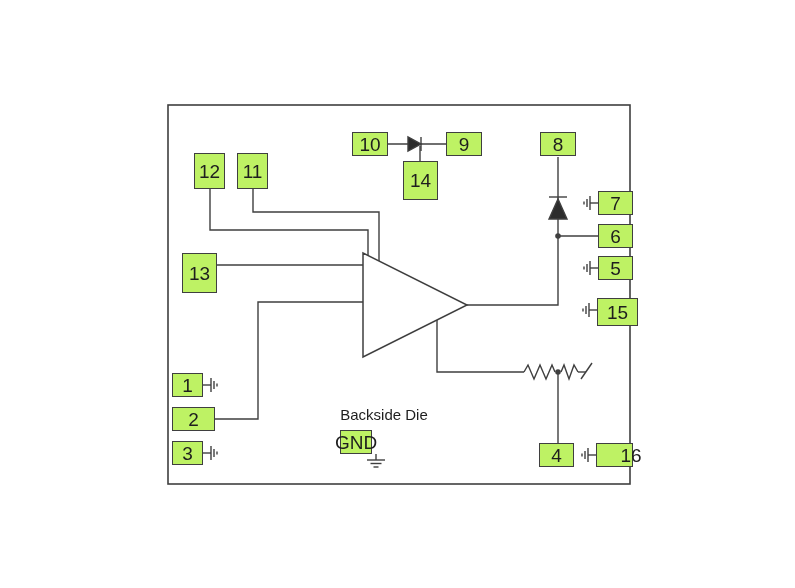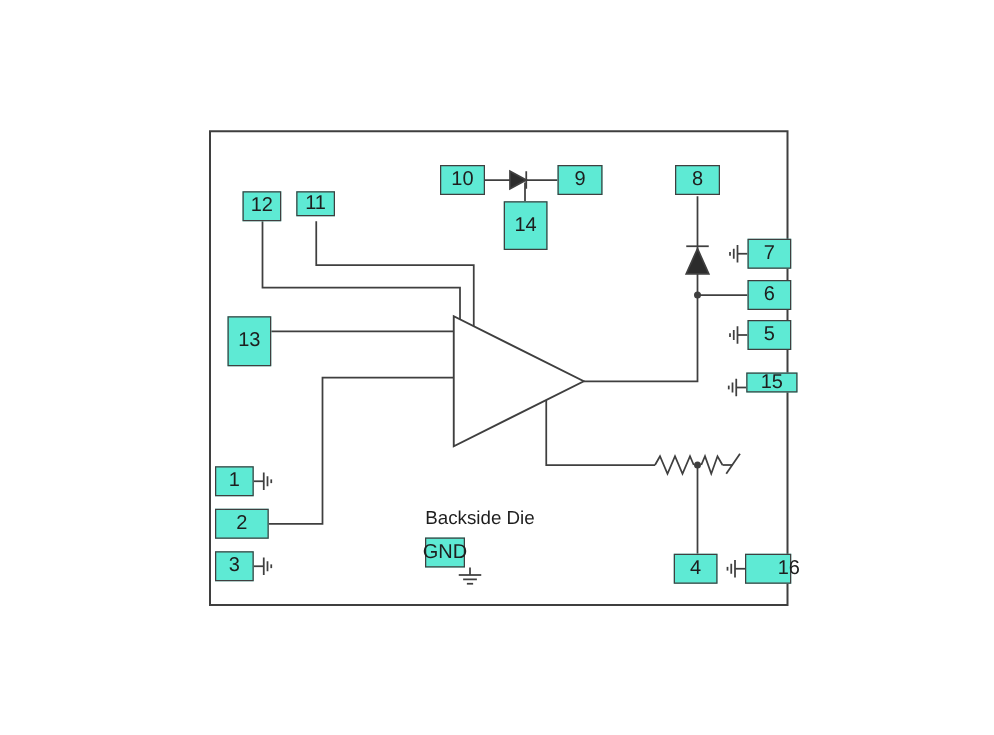--- a/index.html
+++ b/index.html
@@ -16,22 +16,22 @@
     position: absolute;
     left: 0; top: 0;
     width: 795px; height: 588px;
   }
   .pinbox {
     position: absolute;
     display: flex;
     align-items: center;
     justify-content: center;
     border: 1.5px solid #3f3f3f;
-    background: #5eead4;
-    font-size: 16px;
+    background: #bef264;
+    font-size: 19px;
     color: #1e1e1e;
     line-height: 1;
   }
   .die-label {
     position: absolute;
     font-size: 15px;
     color: #1e1e1e;
     text-align: center;
   }
 </style>
@@ -123,30 +123,30 @@
       <g>
         <line x1="203" y1="453" x2="211" y2="453"></line>
         <line x1="211" y1="446" x2="211" y2="460"></line>
         <line x1="214" y1="449" x2="214" y2="457"></line>
         <line x1="217" y1="451.5" x2="217" y2="454.5"></line>
       </g>
 
     </g>
   </svg>
 
-  <div class="pinbox" style="left:194px; top:153px; width:31px; height:24px;">12</div>
-  <div class="pinbox" style="left:237px; top:153px; width:31px; height:20px;">11</div>
+  <div class="pinbox" style="left:194px; top:153px; width:31px; height:36px;">12</div>
+  <div class="pinbox" style="left:237px; top:153px; width:31px; height:36px;">11</div>
   <div class="pinbox" style="left:352px; top:132px; width:36px; height:24px;">10</div>
   <div class="pinbox" style="left:446px; top:132px; width:36px; height:24px;">9</div>
   <div class="pinbox" style="left:403px; top:161px; width:35px; height:39px;">14</div>
   <div class="pinbox" style="left:540px; top:132px; width:36px; height:24px;">8</div>
   <div class="pinbox" style="left:598px; top:191px; width:35px; height:24px;">7</div>
   <div class="pinbox" style="left:598px; top:224px; width:35px; height:24px;">6</div>
   <div class="pinbox" style="left:598px; top:256px; width:35px; height:24px;">5</div>
-  <div class="pinbox" style="left:597px; top:298px; width:41px; height:16px;">15</div>
+  <div class="pinbox" style="left:597px; top:298px; width:41px; height:28px;">15</div>
   <div class="pinbox" style="left:182px; top:253px; width:35px; height:40px;">13</div>
   <div class="pinbox" style="left:172px; top:373px; width:31px; height:24px;">1</div>
   <div class="pinbox" style="left:172px; top:407px; width:43px; height:24px;">2</div>
   <div class="pinbox" style="left:172px; top:441px; width:31px; height:24px;">3</div>
   <div class="pinbox" style="left:539px; top:443px; width:35px; height:24px;">4</div>
   <div class="pinbox" style="left:596px; top:443px; width:37px; height:24px;padding-left:33px;">16</div>
 
   <div class="die-label" style="left:322px; top:406px; width:124px;">Backside Die</div>
   <div class="pinbox" style="left:340px; top:430px; width:32px; height:24px;">GND</div>
 

